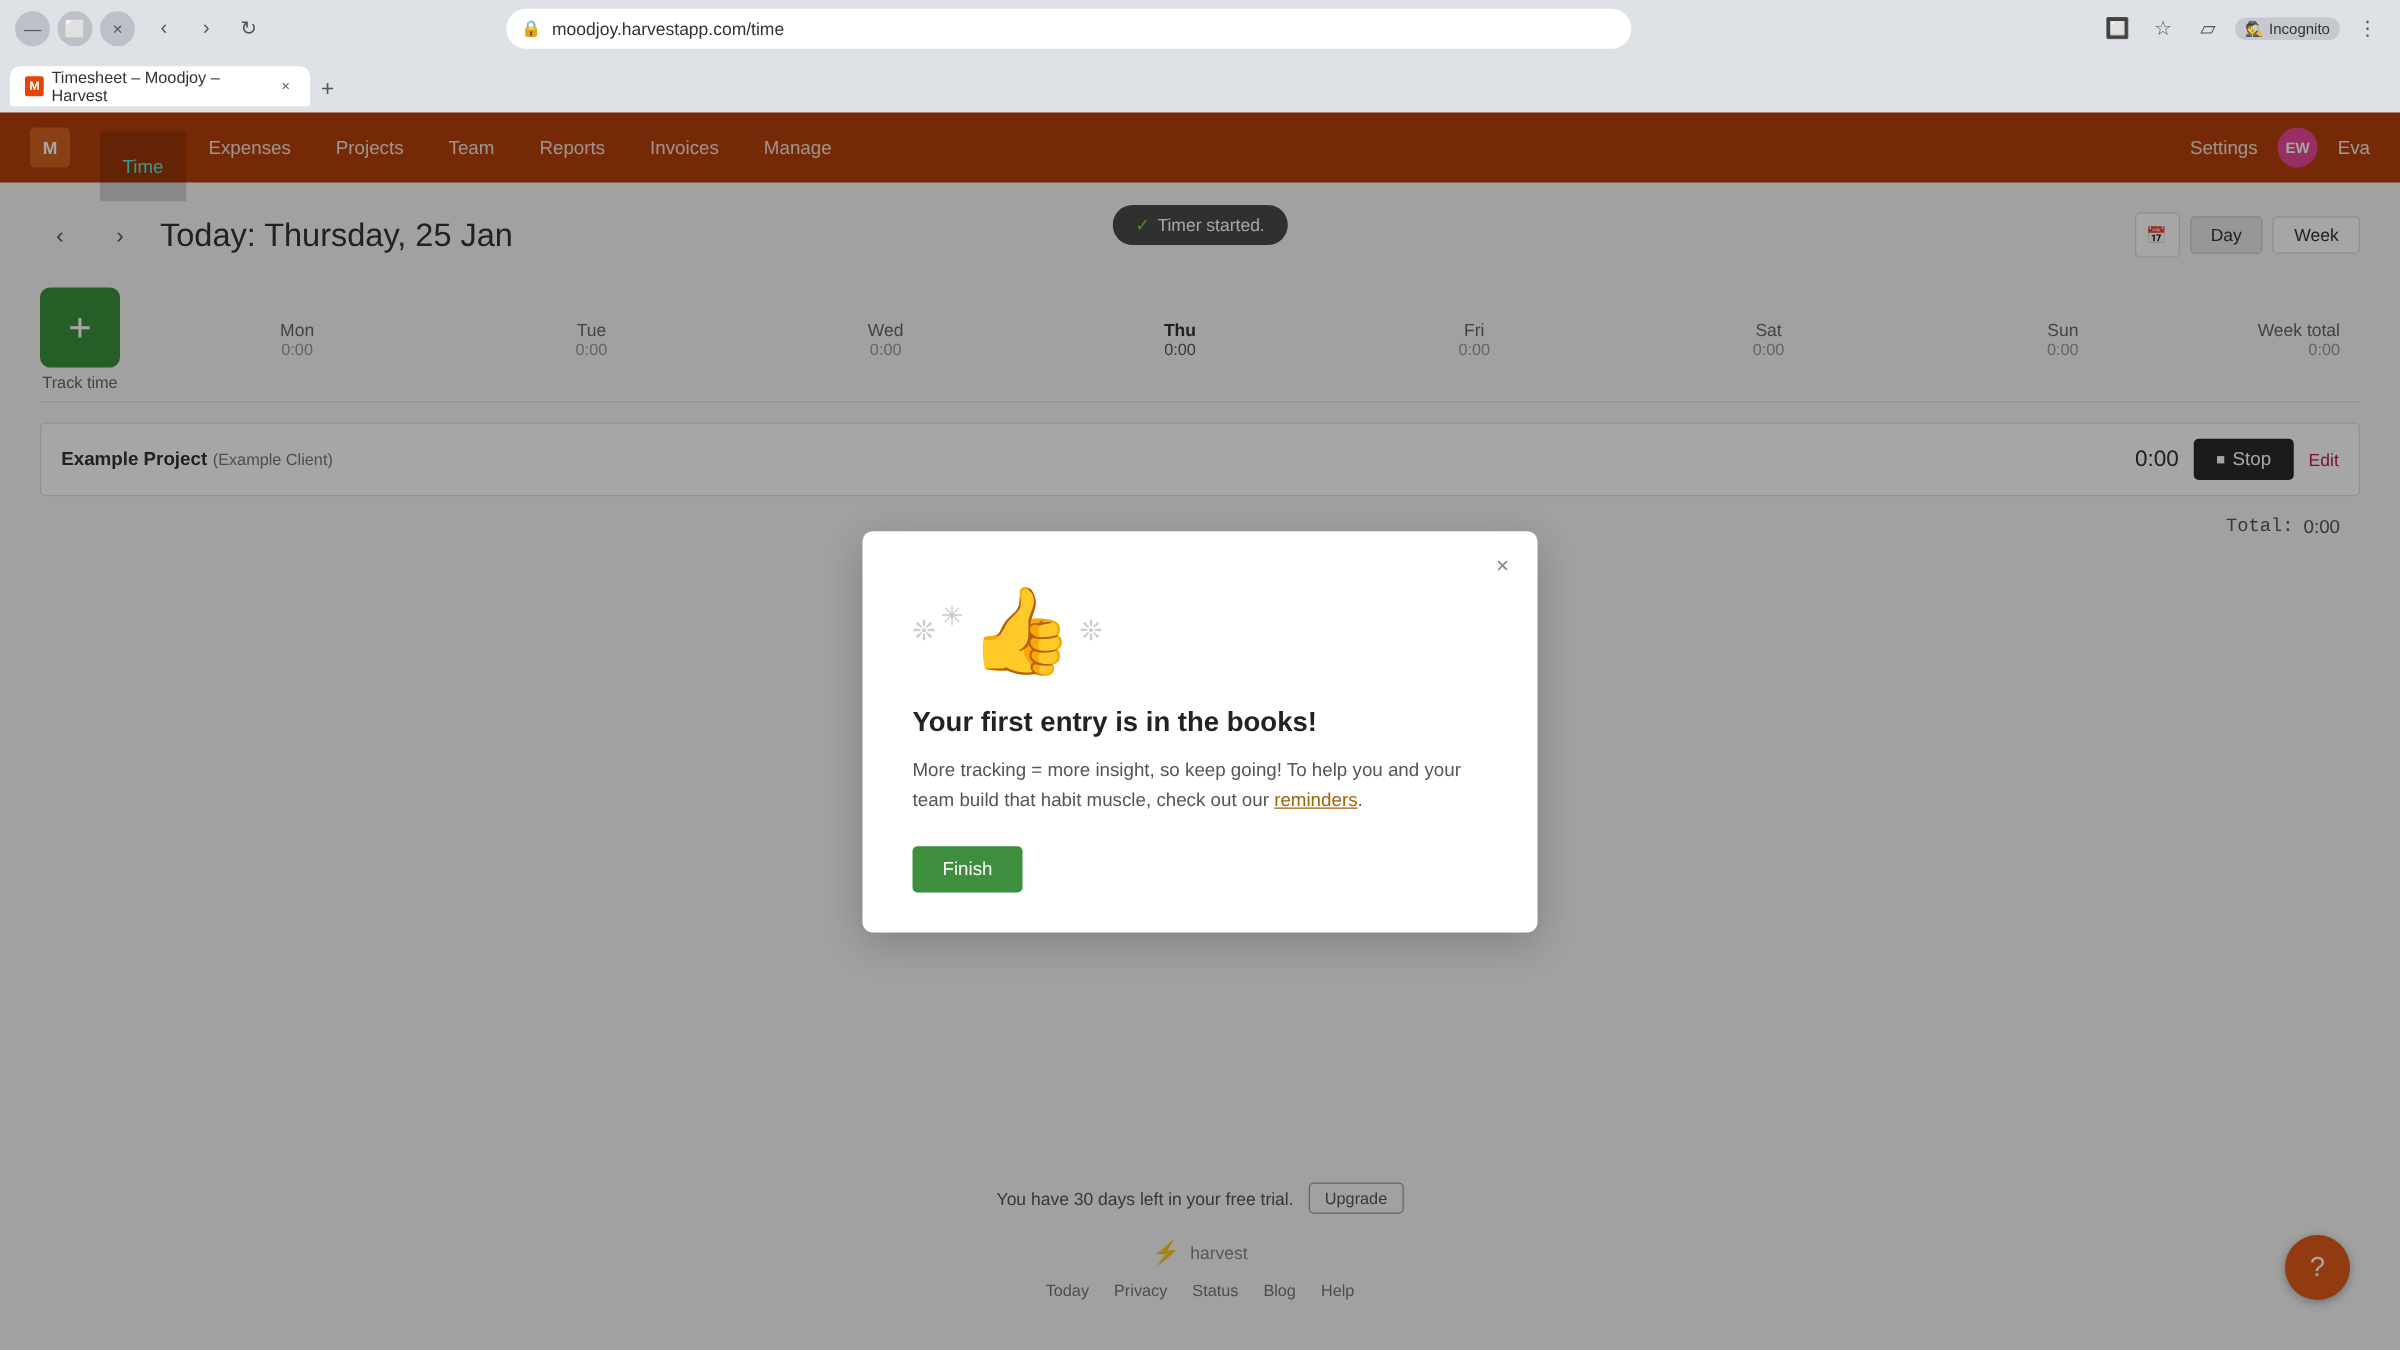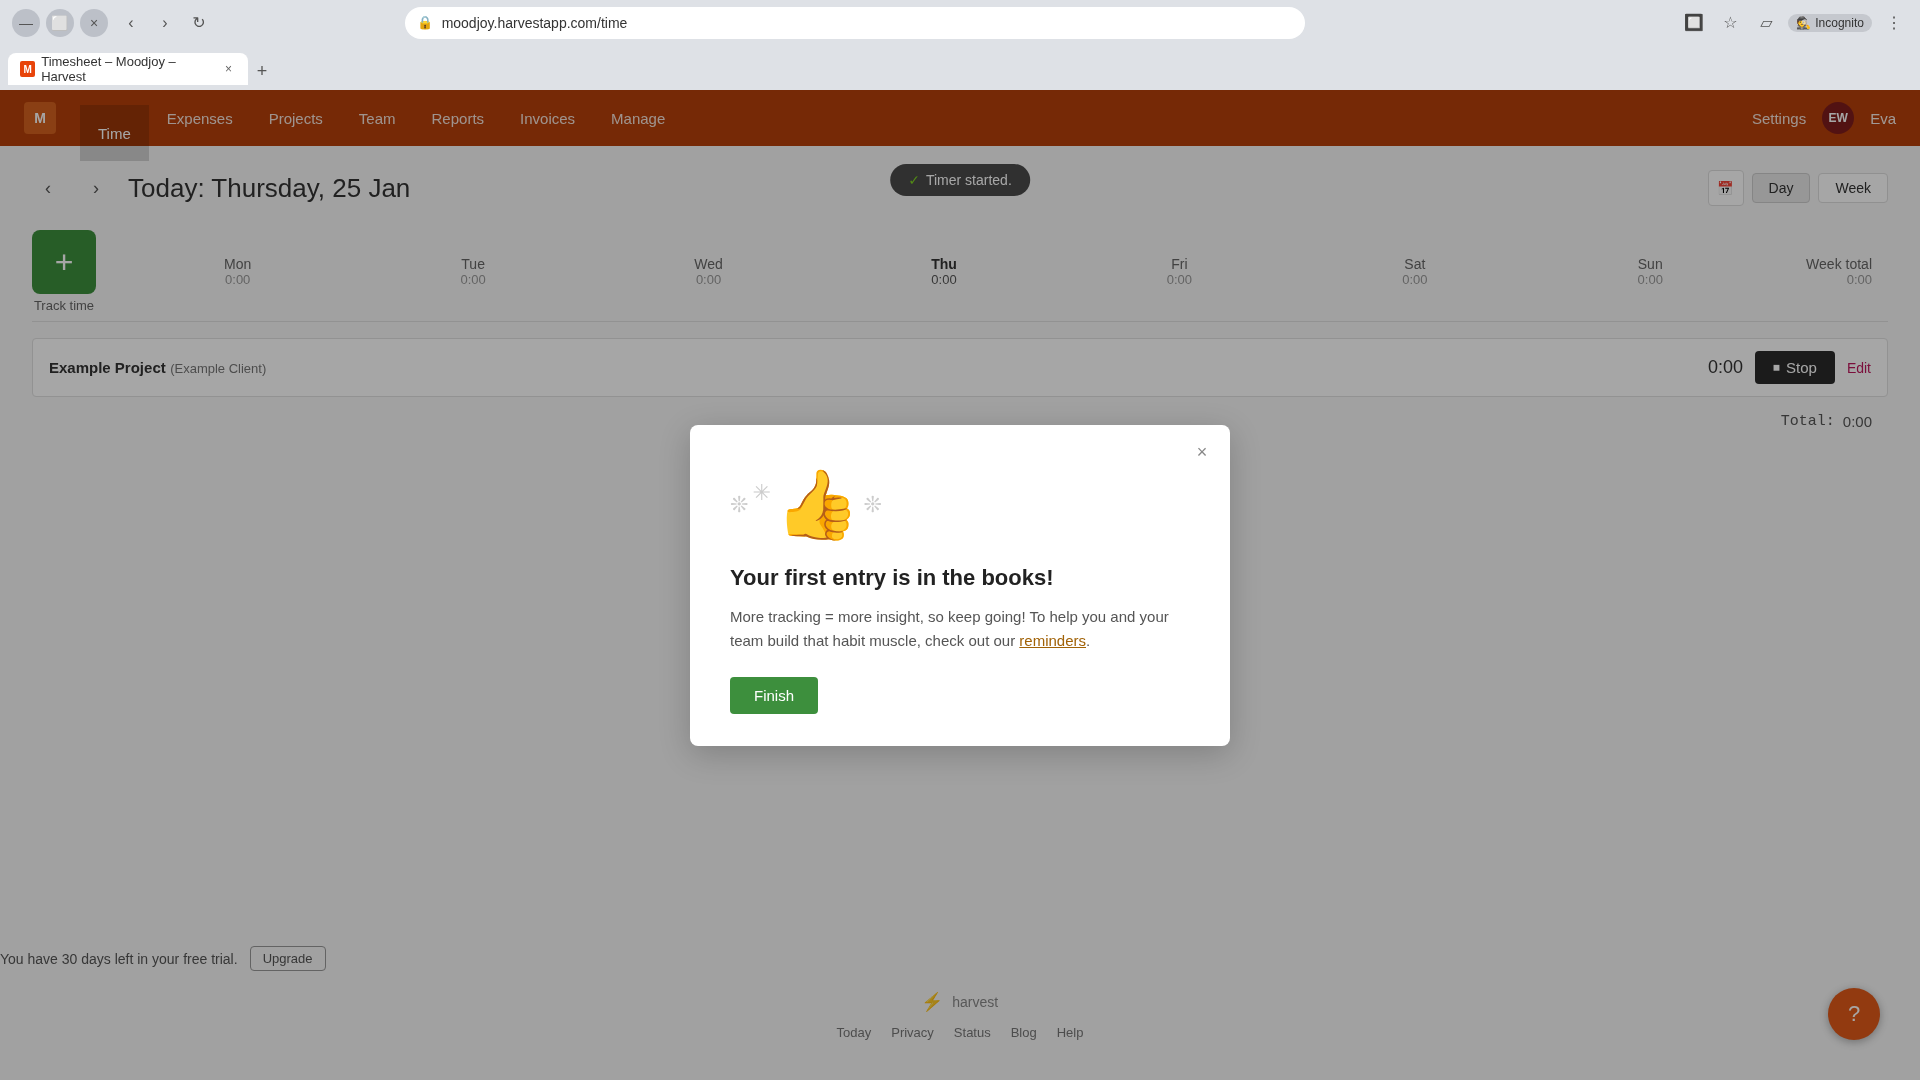--- a/index.html
+++ b/index.html
@@ -186,37 +186,37 @@
     .nav-item {
       padding: 0 18px;
       height: 56px;
       display: flex;
       align-items: center;
       font-size: 15px;
       color: rgba(255,255,255,0.85);
       cursor: pointer;
       text-decoration: none;
     }
-    .nav-item.active { color: #ffffff; background: rgba(0,0,0,0.15); margin-top: 30px; }
+    .nav-item.active { color: #5eead4; background: rgba(0,0,0,0.15); margin-top: 30px; }
     .nav-right {
       margin-left: auto;
       display: flex;
       align-items: center;
       gap: 16px;
     }
     .nav-settings {
       color: rgba(255,255,255,0.85);
       font-size: 15px;
       cursor: pointer;
     }
     .nav-avatar {
       width: 32px;
       height: 32px;
       border-radius: 50%;
-      background: #7f1d1d;
+      background: #ec4899;
       display: flex;
       align-items: center;
       justify-content: center;
       color: white;
       font-size: 12px;
       font-weight: bold;
     }
     .nav-username {
       color: rgba(255,255,255,0.9);
       font-size: 15px;
@@ -449,21 +449,21 @@
     .app-footer {
       position: absolute;
       bottom: 40px;
       left: 0;
       right: 0;
       text-align: center;
     }
     .trial-bar {
       display: flex;
       align-items: center;
-      justify-content: flex-start;
+      justify-content: center;
       gap: 12px;
       font-size: 14px;
       color: #555;
       margin-bottom: 20px;
     }
     .upgrade-btn {
       background: none;
       border: 1px solid #999;
       border-radius: 4px;
       padding: 4px 12px;

